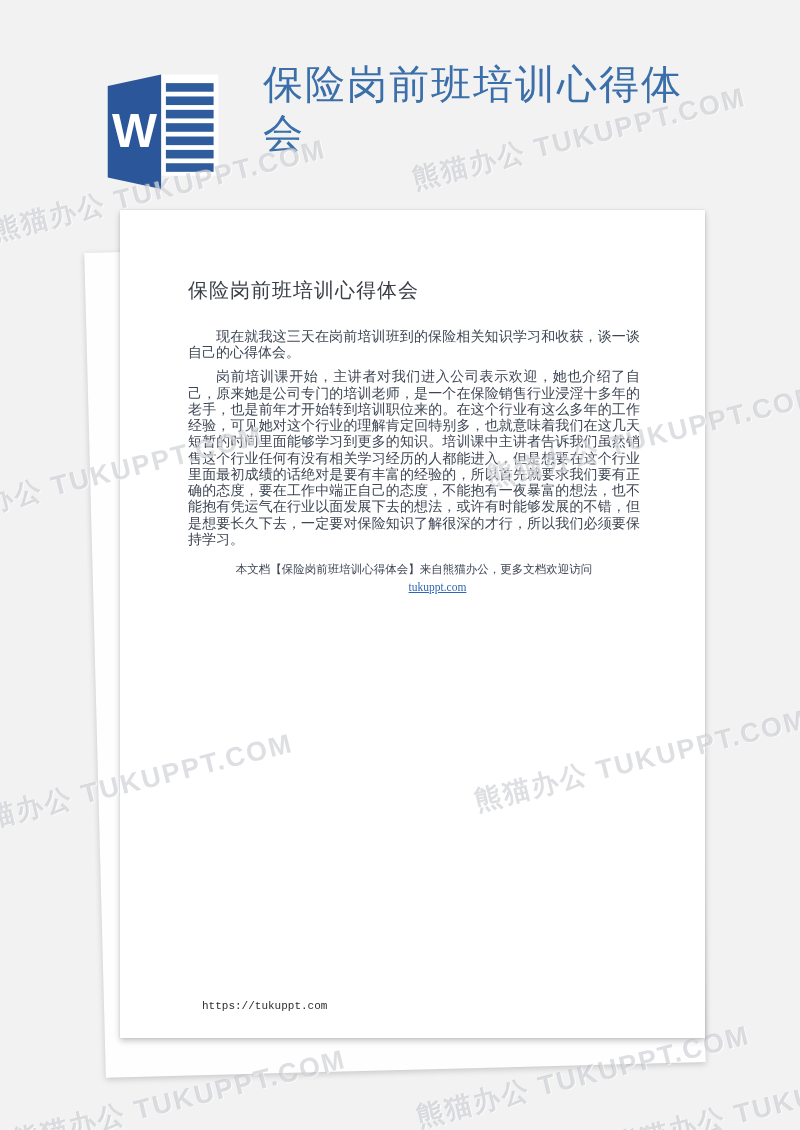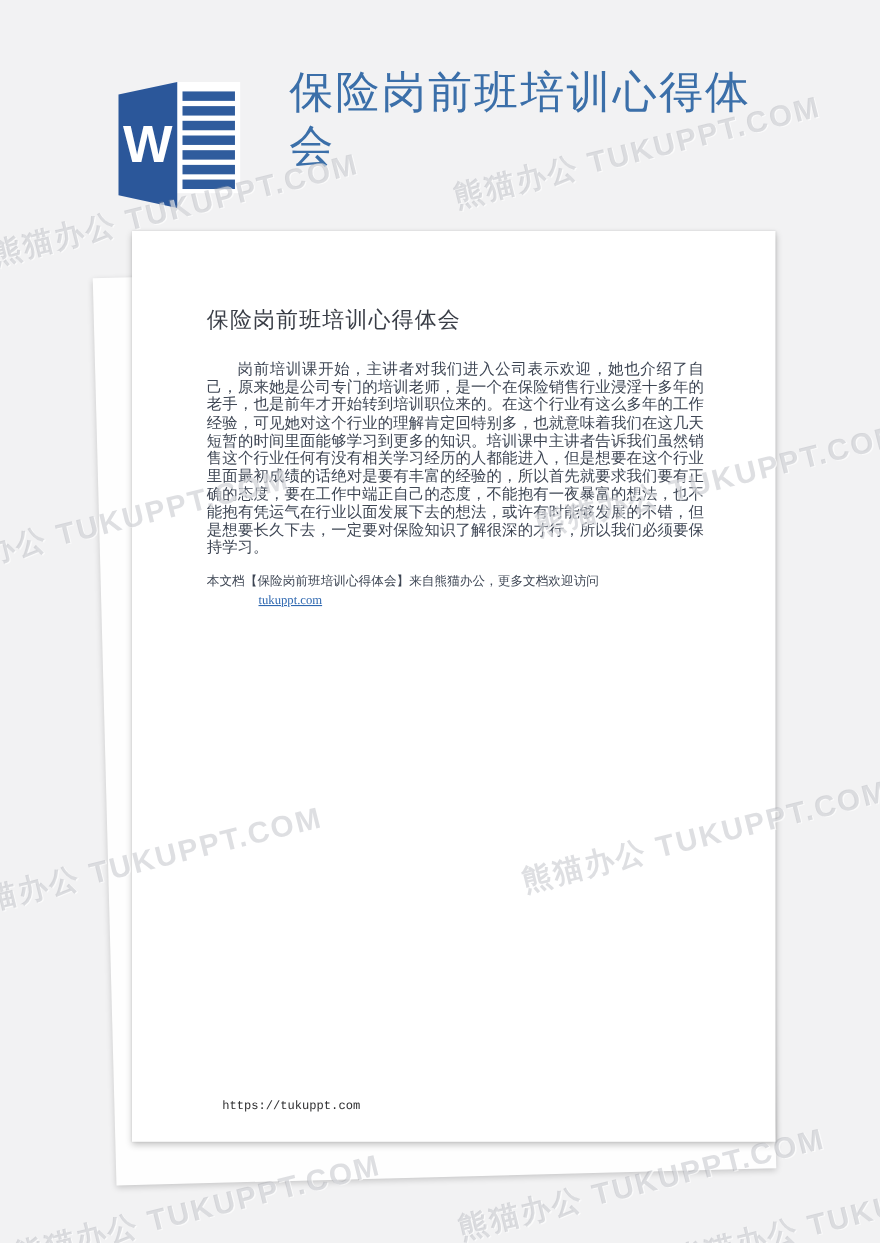--- a/index.html
+++ b/index.html
@@ -47,21 +47,21 @@
     font-size: 14px; line-height: 1.16;
     color: #3e4654;
     text-align: justify;
     text-indent: 2em;
     margin-bottom: 8px;
     word-break: break-all;
   }
   .src-note {
     margin-top: 13px;
     font-family: "Liberation Serif", "DejaVu Serif", serif;
-    font-size: 11.5px; line-height: 1.55; color: #3e4654;
+    font-size: 11.5px; line-height: 1.55; color: #3e4654; text-align: center;
   }
   .src-note a { color: #2f68b0; text-decoration: underline; cursor: pointer; margin-left: 47px; }
   .page-url {
     position: absolute; left: 82px; bottom: 26px;
     font-size: 11px; color: #2e2e30;
     font-family: Liberation Mono, monospace;
   }
 
   
   .wm {
@@ -104,20 +104,21 @@
       </svg>
     </div>
     <h1 class="page-title">保险岗前班培训心得体会</h1>
   </div>
 
   <div class="sheet-back"></div>
 
   <div class="sheet">
     <h2 class="doc-heading">保险岗前班培训心得体会</h2>
     <div class="doc-body">
+      <p>现在就我这三天在岗前培训班到的保险相关知识学习和收获，谈一谈自己的心得体会。</p>
       <p>岗前培训课开始，主讲者对我们进入公司表示欢迎，她也介绍了自己，原来她是公司专门的培训老师，是一个在保险销售行业浸淫十多年的老手，也是前年才开始转到培训职位来的。在这个行业有这么多年的工作经验，可见她对这个行业的理解肯定回特别多，也就意味着我们在这几天短暂的时间里面能够学习到更多的知识。培训课中主讲者告诉我们虽然销售这个行业任何有没有相关学习经历的人都能进入，但是想要在这个行业里面最初成绩的话绝对是要有丰富的经验的，所以首先就要求我们要有正确的态度，要在工作中端正自己的态度，不能抱有一夜暴富的想法，也不能抱有凭运气在行业以面发展下去的想法，或许有时能够发展的不错，但是想要长久下去，一定要对保险知识了解很深的才行，所以我们必须要保持学习。</p>
     </div>
     <div class="src-note">
       <span>本文档【保险岗前班培训心得体会】来自熊猫办公，更多文档欢迎访问</span><br>
       <a>tukuppt.com</a>
     </div>
     <div class="page-url">https://tukuppt.com</div>
   </div>
 
   <div class="wm wm1">熊猫办公 TUKUPPT.COM</div>

